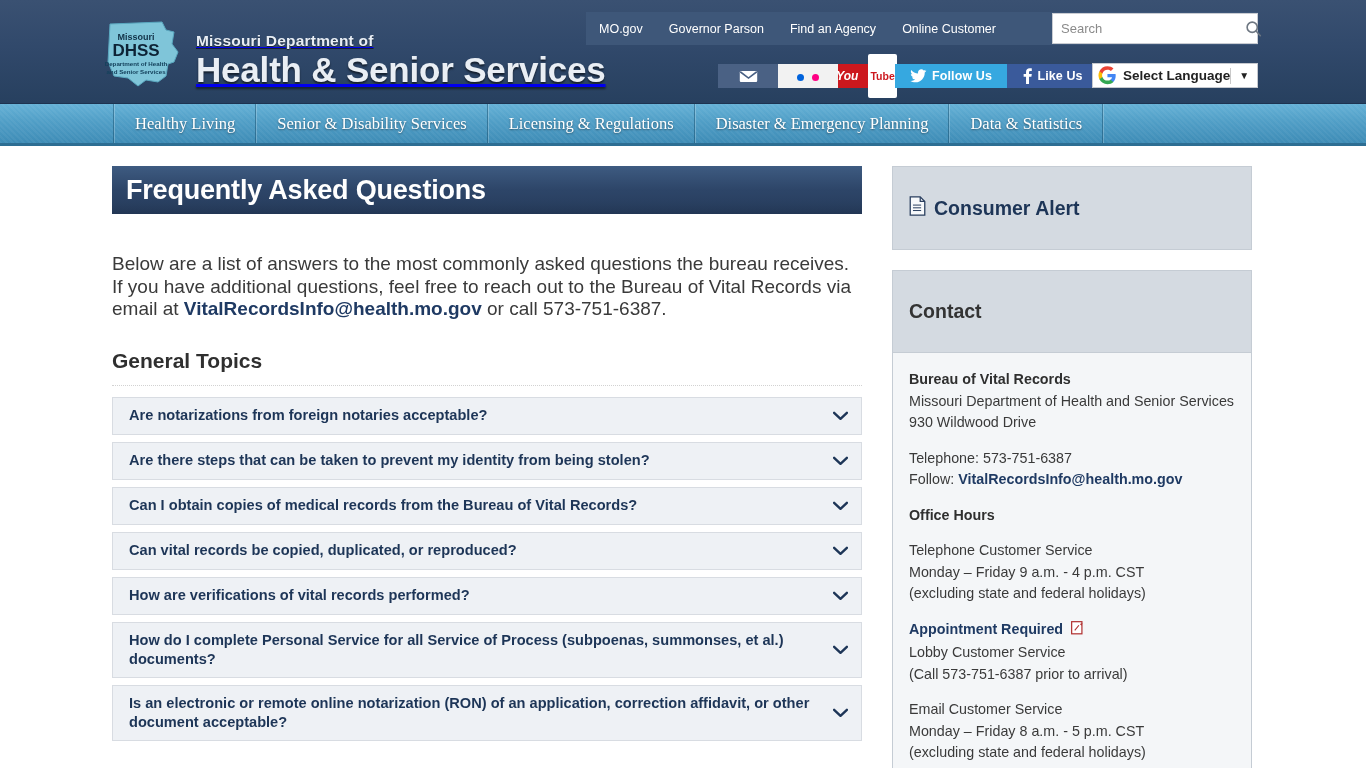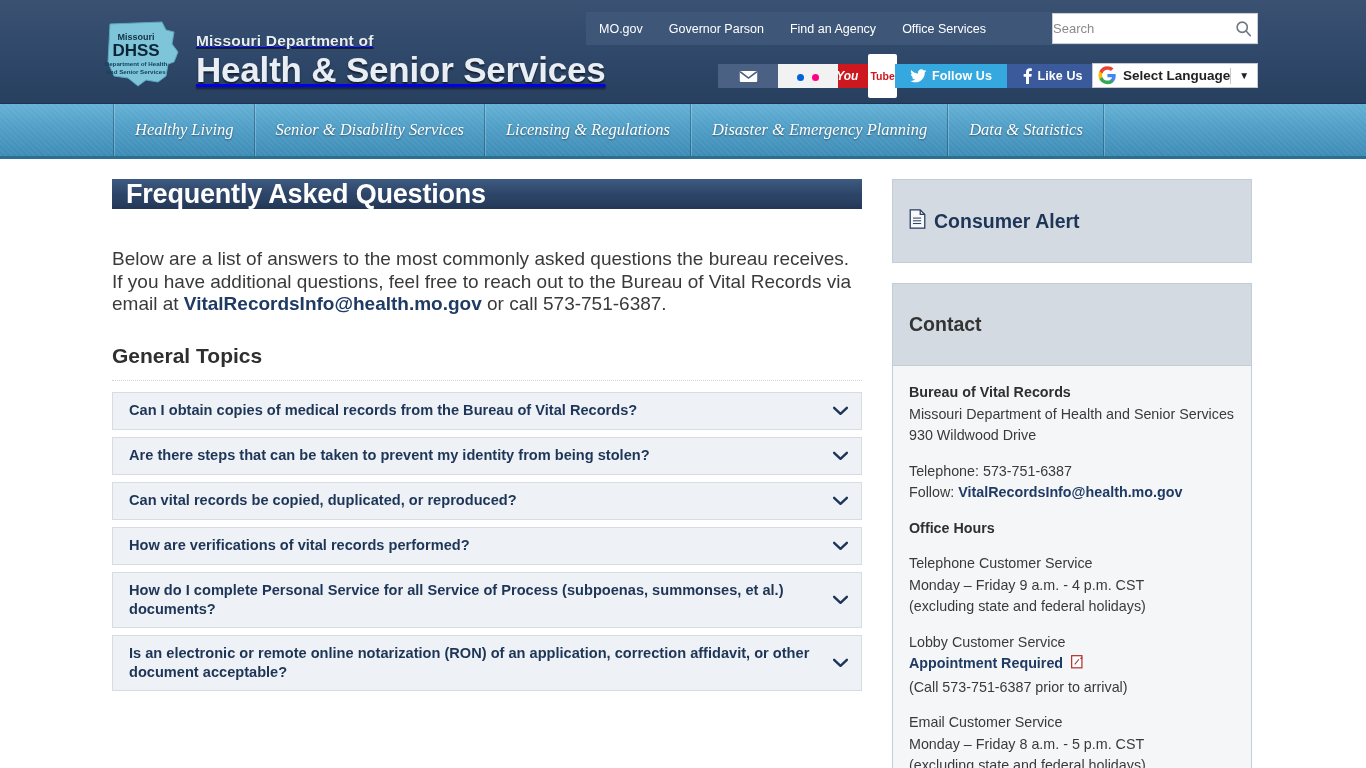--- a/index.html
+++ b/index.html
@@ -66,21 +66,21 @@
     right: 108px; top: 13px;
     width: 206px; height: 31px;
     background: #ffffff;
     border: 1px solid #c9ccd2;
     display: flex; align-items: center;
   }
   .search-input {
     border: 0; outline: 0;
     flex: 1;
     height: 27px;
-    padding: 0 0;
+    padding: 0 8px;
     font-size: 13px;
     font-family: "Liberation Sans", sans-serif;
     color: #4b4b4b;
     background: transparent;
   }
   .search-input::placeholder { color: #8a8a8a; }
   .search-btn {
     width: 30px; height: 29px;
     background: transparent; border: 0; cursor: pointer;
     display: flex; align-items: center; justify-content: center;
@@ -134,28 +134,27 @@
     margin-left: auto;
     width: 1px; height: 16px; background: #c9c9c9;
   }
   .lang-caret {
     width: 26px; text-align: center;
     color: #222; font-size: 10px;
   }
 
   
   .mainnav {
-    height: 55px;
+    height: 42px;
     background:
       repeating-linear-gradient(45deg, rgba(255,255,255,.045) 0 2px, rgba(0,0,0,0) 2px 4px),
       linear-gradient(180deg, #65b1d6 0%, #52a0c8 40%, #3e8cb6 100%);
     border-bottom: 3px solid #2d6e93;
     display: flex;
     align-items: stretch;
-    font-style: italic;
   }
   .nav-edge { width: 114px; border-right: 1px solid rgba(18,70,100,.45); }
   .nav-edge-right { flex: 1; border-left: 1px solid rgba(255,255,255,.22); }
   .nav-item {
     display: flex; align-items: center; justify-content: center;
     color: #ffffff;
     font-family: "Liberation Serif", serif;
     font-size: 16.5px;
     text-decoration: none;
     text-shadow: 0 1px 2px rgba(0,0,0,.45);
@@ -177,21 +176,21 @@
     margin-left: 112px;
     padding-top: 20px;
   }
   .side-col {
     width: 360px;
     margin-left: 30px;
     padding-top: 20px;
   }
 
   .page-title-bar {
-    height: 30px;
+    height: 48px;
     background: linear-gradient(180deg, #3e5b81 0%, #2d4568 50%, #22365480 100%),
                 linear-gradient(180deg, #3e5b81 0%, #223654 100%);
     display: flex; align-items: center;
     padding-left: 14px;
   }
   .page-title {
     color: #ffffff;
     font-size: 27px;
     font-weight: bold;
     letter-spacing: -.2px;
@@ -311,21 +310,21 @@
     <span class="brand-text">
       <span class="brand-line1">Missouri Department of</span>
       <div class="brand-line2">Health &amp; Senior Services</div>
     </span>
   </a>
 
   <div class="util-nav">
     <a class="util-link" href="#">MO.gov</a>
     <a class="util-link" href="#">Governor Parson</a>
     <a class="util-link" href="#">Find an Agency</a>
-    <a class="util-link" href="#">Office Services</a>
+    <a class="util-link" href="#">Online Customer</a>
     <span class="util-spacer"></span>
   </div>
 
   <div class="search-wrap">
     <input class="search-input" type="text" placeholder="Search" style="">
     <button class="search-btn">
       <svg width="17" height="17" viewBox="0 0 20 20">
         <circle cx="8.5" cy="8.5" r="6" fill="none" stroke="#6e7782" stroke-width="1.9"></circle>
         <line x1="13" y1="13" x2="18" y2="18.5" stroke="#6e7782" stroke-width="1.9" stroke-linecap="round"></line>
       </svg>
@@ -398,32 +397,40 @@
 
 
     <p class="intro">
       <span>Below are a list of answers to the most commonly asked questions the bureau receives. If you have additional questions, feel free to reach out to the Bureau of Vital Records via email at </span><a href="#">VitalRecordsInfo@health.mo.gov</a><span> or call 573-751-6387.</span>
     </p>
 
     <h2 class="section-heading">General Topics</h2>
 
     <div class="accordion">
 
+      <div class="acc-item">
+        <span class="acc-q">Are notarizations from foreign notaries acceptable?</span>
+        <span class="acc-chevron">
+          <svg width="15" height="10" viewBox="0 0 16 10">
+              <path d="M1.2 1.6 L8 8 L14.8 1.6" fill="none" stroke="#1d3557" stroke-width="2.6" stroke-linecap="round" stroke-linejoin="round"></path>
+            </svg>
+        </span>
+      </div>
+
+      <div class="acc-item">
+        <span class="acc-q">Are there steps that can be taken to prevent my identity from being stolen?</span>
+        <span class="acc-chevron">
+          <svg width="15" height="10" viewBox="0 0 16 10">
+              <path d="M1.2 1.6 L8 8 L14.8 1.6" fill="none" stroke="#1d3557" stroke-width="2.6" stroke-linecap="round" stroke-linejoin="round"></path>
+            </svg>
+        </span>
+      </div>
 
       <div class="acc-item">
         <span class="acc-q">Can I obtain copies of medical records from the Bureau of Vital Records?</span>
-        <span class="acc-chevron">
-          <svg width="15" height="10" viewBox="0 0 16 10">
-              <path d="M1.2 1.6 L8 8 L14.8 1.6" fill="none" stroke="#1d3557" stroke-width="2.6" stroke-linecap="round" stroke-linejoin="round"></path>
-            </svg>
-        </span>
-      </div>
-
-      <div class="acc-item">
-        <span class="acc-q">Are there steps that can be taken to prevent my identity from being stolen?</span>
         <span class="acc-chevron">
           <svg width="15" height="10" viewBox="0 0 16 10">
               <path d="M1.2 1.6 L8 8 L14.8 1.6" fill="none" stroke="#1d3557" stroke-width="2.6" stroke-linecap="round" stroke-linejoin="round"></path>
             </svg>
         </span>
       </div>
 
       <div class="acc-item">
         <span class="acc-q">Can vital records be copied, duplicated, or reproduced?</span>
         <span class="acc-chevron">
@@ -504,31 +511,31 @@
 
         <div>
           <div class="contact-line">Telephone Customer Service</div>
           <div class="contact-line">Monday – Friday 9 a.m. - 4 p.m. CST</div>
           <div class="contact-line">(excluding state and federal holidays)</div>
         </div>
 
         <div class="contact-gap"></div>
 
         <div>
-          <div class="contact-line">Lobby Customer Service</div>
           <div class="contact-line">
             <a class="contact-link" href="#">Appointment Required</a>
             <span class="pdf-icon">
               <svg width="14" height="15" viewBox="0 0 15 16">
                 <rect x="0.7" y="0.7" width="11" height="13" fill="#ffffff" stroke="#b03030" stroke-width="1.3"></rect>
                 <path d="M4 10 L8.5 4.5" stroke="#b03030" stroke-width="1.2"></path>
                 <path d="M9.5 3.2 L12.3 2.2 L11.3 5 Z" fill="#b03030"></path>
               </svg>
             </span>
           </div>
+          <div class="contact-line">Lobby Customer Service</div>
           <div class="contact-line">(Call 573-751-6387 prior to arrival)</div>
         </div>
 
         <div class="contact-gap"></div>
 
         <div>
           <div class="contact-line">Email Customer Service</div>
           <div class="contact-line">Monday – Friday 8 a.m. - 5 p.m. CST</div>
           <div class="contact-line">(excluding state and federal holidays)</div>
         </div>

